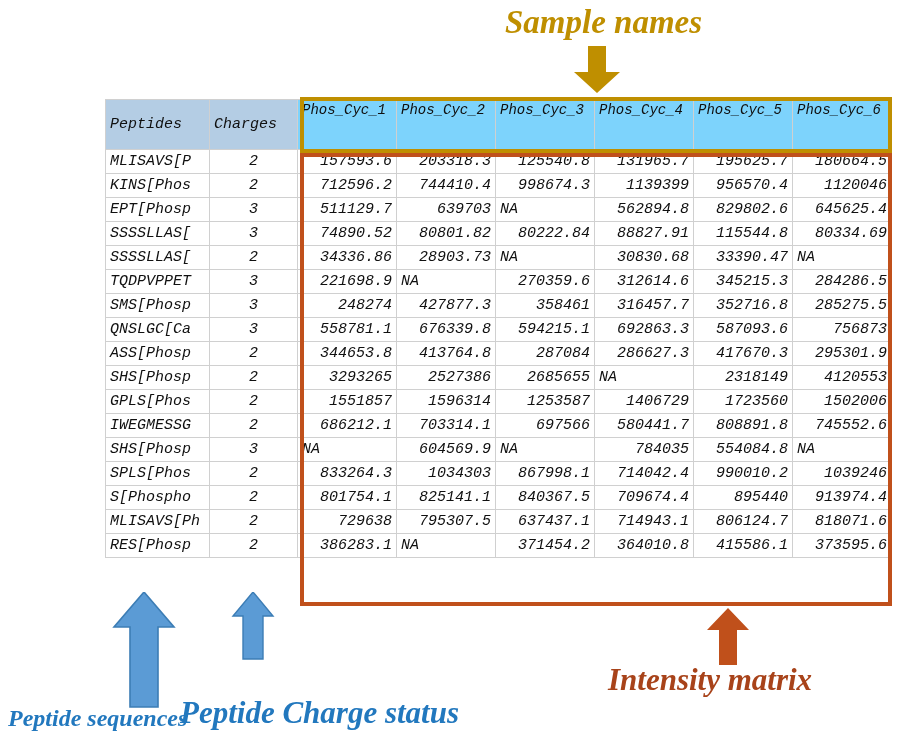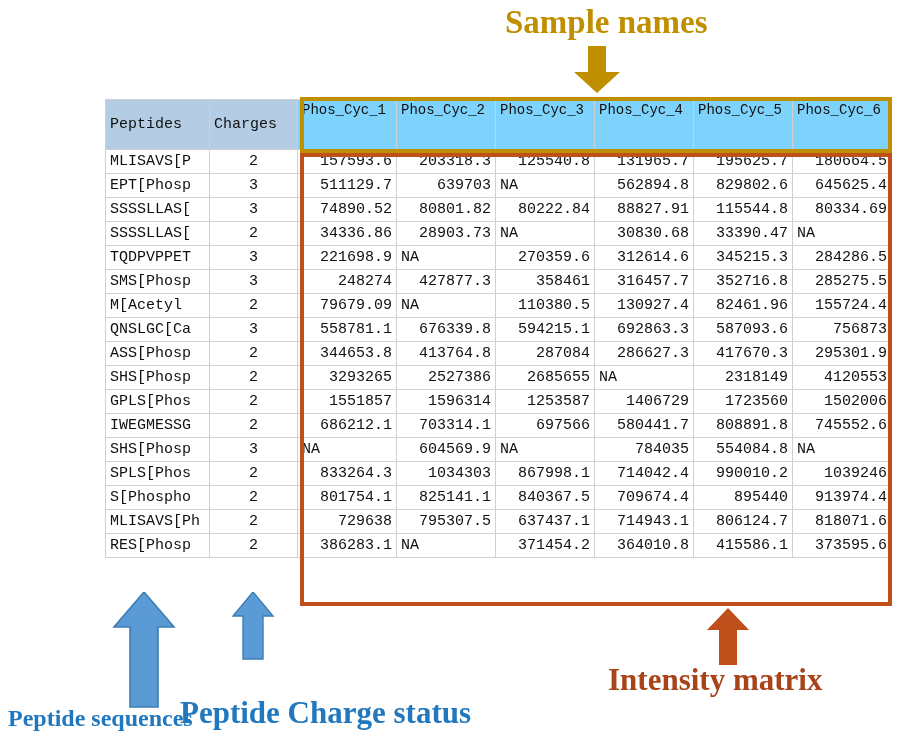--- a/index.html
+++ b/index.html
@@ -7,20 +7,21 @@
     margin: 0; padding: 0;
     width: 900px; height: 749px;
     background: #ffffff;
     font-family: "Liberation Sans", sans-serif;
     overflow: hidden;
   }
   #stage {
     position: relative;
     width: 900px; height: 664px;
     background: #ffffff;
+    font-style: italic;
   }
 
   
   .annot {
     position: absolute;
     font-family: "Liberation Serif", serif;
     font-weight: bold;
     white-space: nowrap;
     line-height: 1;
   }
@@ -195,20 +196,30 @@
             <td class="cell-pep">MLISAVS[P</td>
             <td class="cell-chg">2</td>
             <td class="cell-val">157593.6</td>
             <td class="cell-val">203318.3</td>
             <td class="cell-val">125540.8</td>
             <td class="cell-val">131965.7</td>
             <td class="cell-val">195625.7</td>
             <td class="cell-val">180664.5</td>
           </tr>
           <tr>
+            <td class="cell-pep">KINS[Phos</td>
+            <td class="cell-chg">2</td>
+            <td class="cell-val">712596.2</td>
+            <td class="cell-val">744410.4</td>
+            <td class="cell-val">998674.3</td>
+            <td class="cell-val">1139399</td>
+            <td class="cell-val">956570.4</td>
+            <td class="cell-val">1120046</td>
+          </tr>
+          <tr>
             <td class="cell-pep">EPT[Phosp</td>
             <td class="cell-chg">3</td>
             <td class="cell-val">511129.7</td>
             <td class="cell-val">639703</td>
             <td class="cell-val na">NA</td>
             <td class="cell-val">562894.8</td>
             <td class="cell-val">829802.6</td>
             <td class="cell-val">645625.4</td>
           </tr>
           <tr>
@@ -245,30 +256,20 @@
             <td class="cell-pep">SMS[Phosp</td>
             <td class="cell-chg">3</td>
             <td class="cell-val">248274</td>
             <td class="cell-val">427877.3</td>
             <td class="cell-val">358461</td>
             <td class="cell-val">316457.7</td>
             <td class="cell-val">352716.8</td>
             <td class="cell-val">285275.5</td>
           </tr>
           <tr>
-            <td class="cell-pep">M[Acetyl</td>
-            <td class="cell-chg">2</td>
-            <td class="cell-val">79679.09</td>
-            <td class="cell-val na">NA</td>
-            <td class="cell-val">110380.5</td>
-            <td class="cell-val">130927.4</td>
-            <td class="cell-val">82461.96</td>
-            <td class="cell-val">155724.4</td>
-          </tr>
-          <tr>
             <td class="cell-pep">QNSLGC[Ca</td>
             <td class="cell-chg">3</td>
             <td class="cell-val">558781.1</td>
             <td class="cell-val">676339.8</td>
             <td class="cell-val">594215.1</td>
             <td class="cell-val">692863.3</td>
             <td class="cell-val">587093.6</td>
             <td class="cell-val">756873</td>
           </tr>
           <tr>

